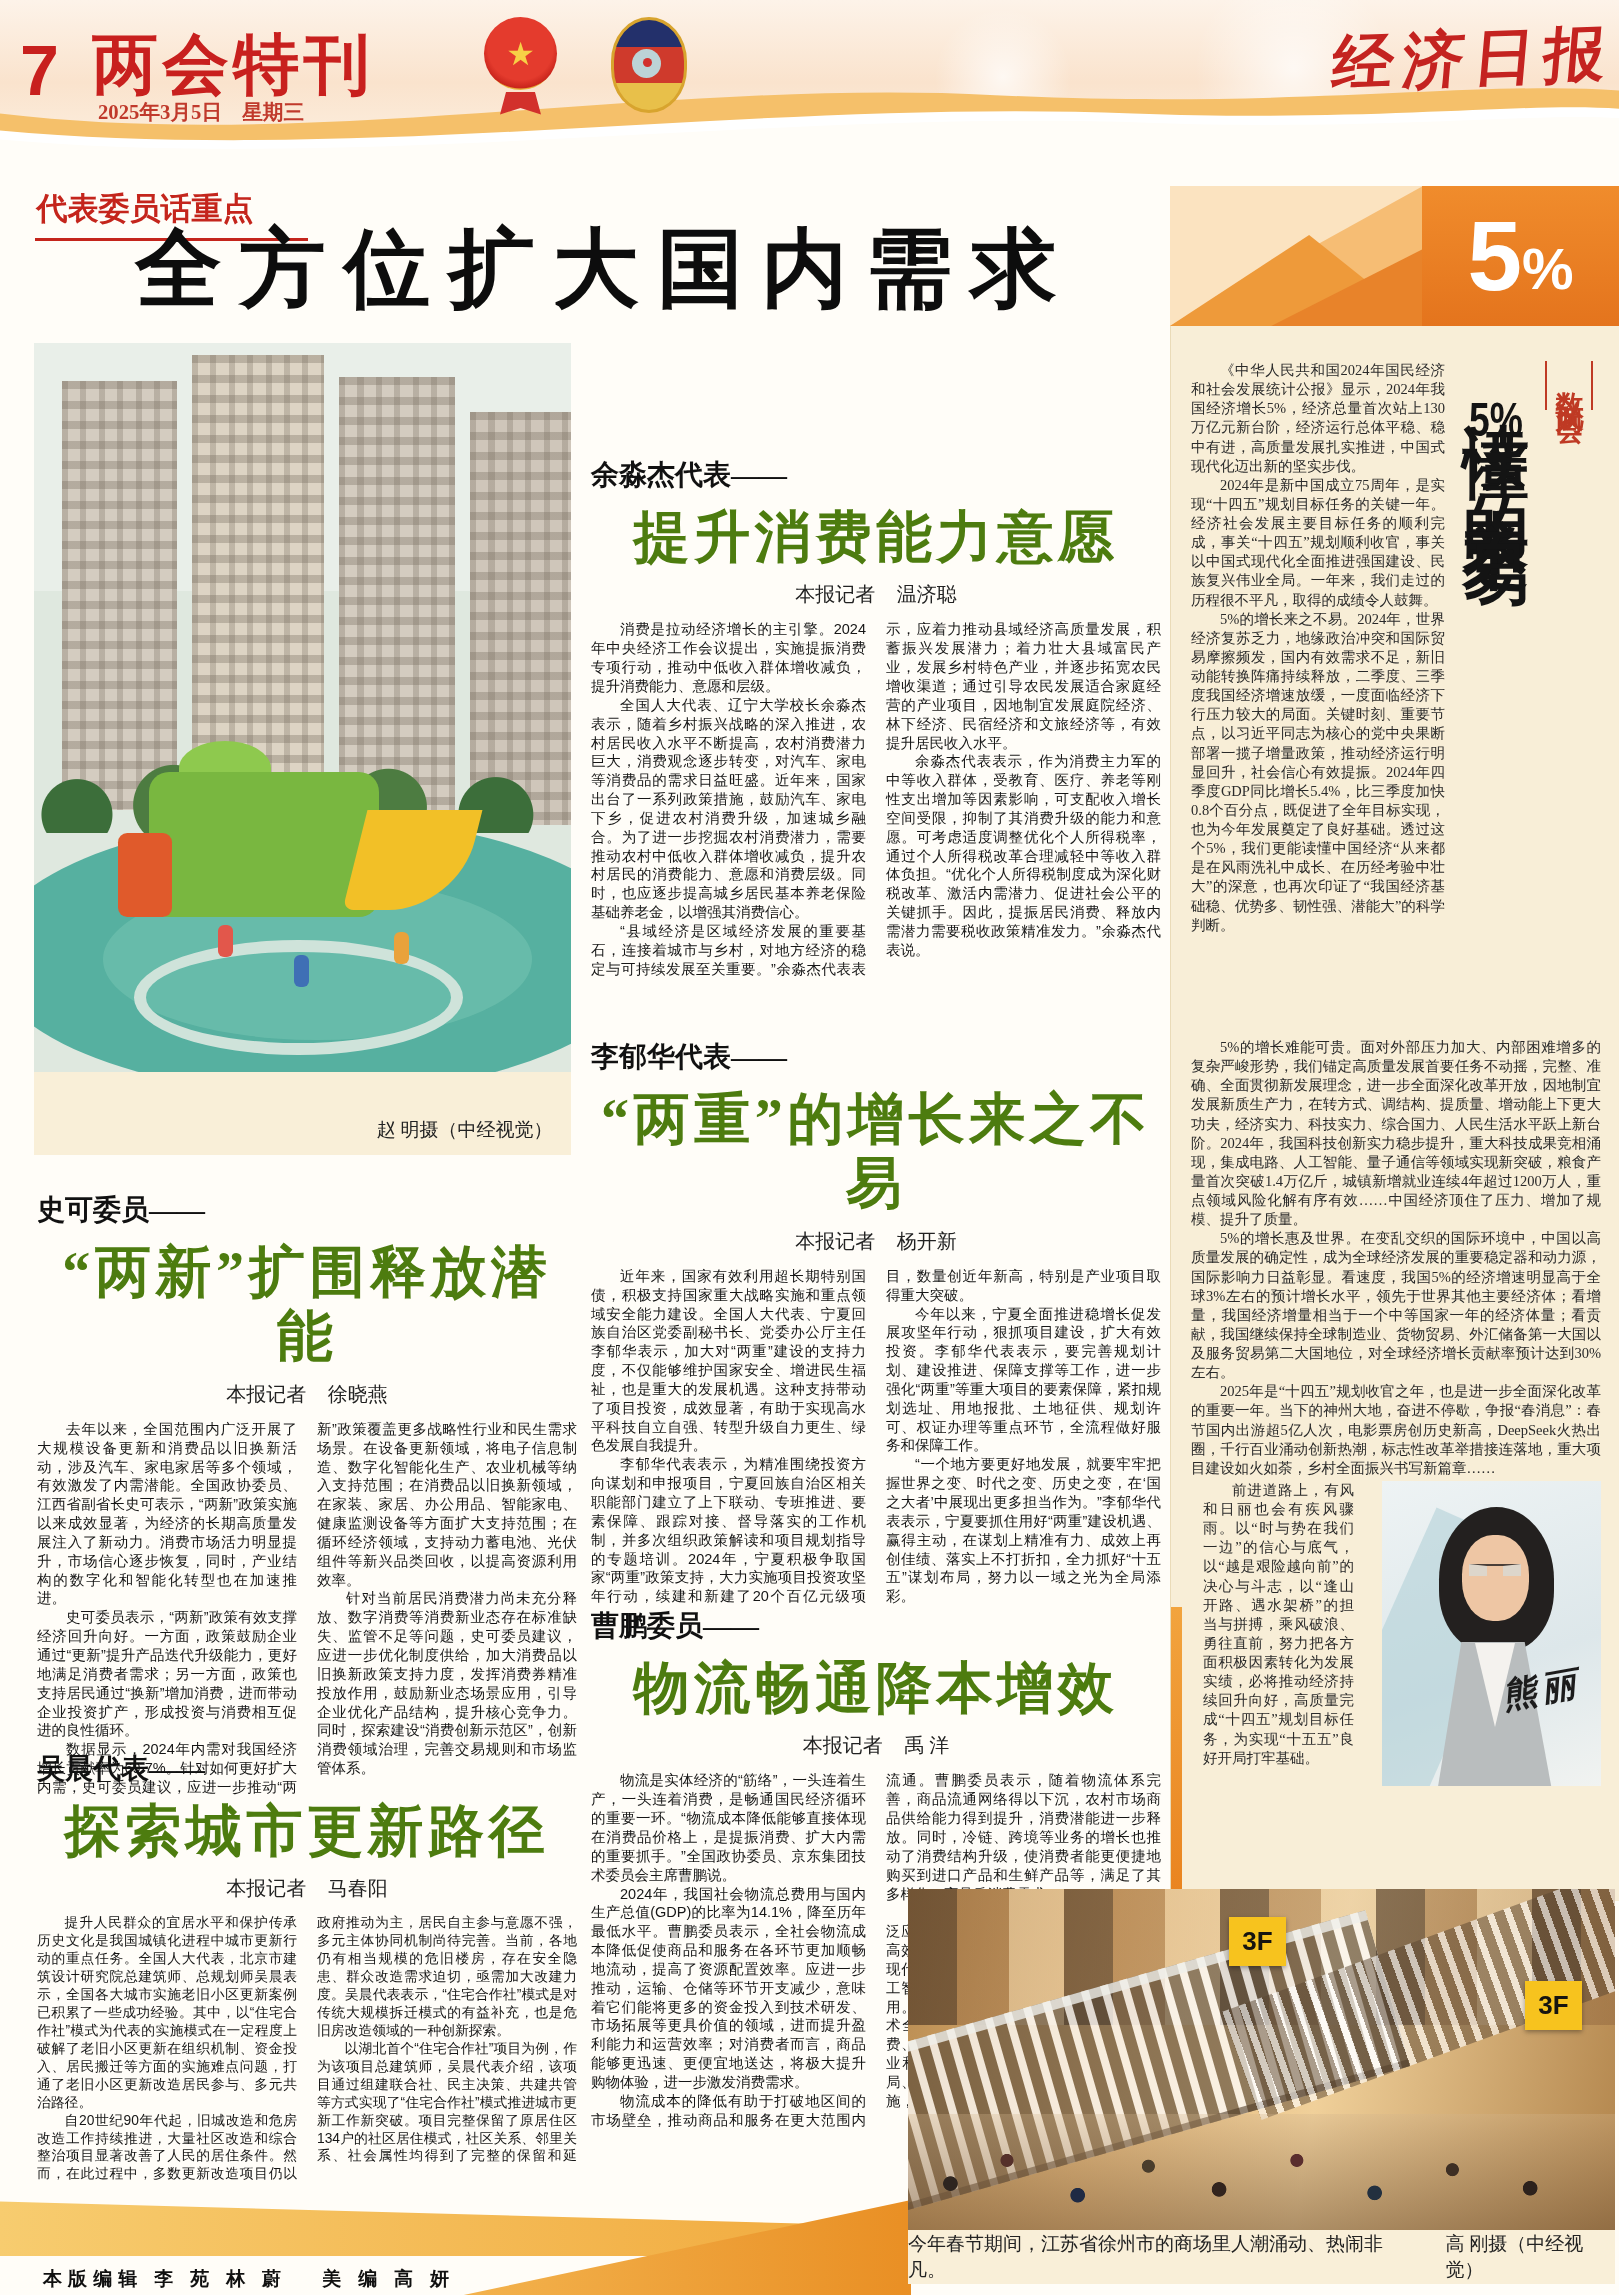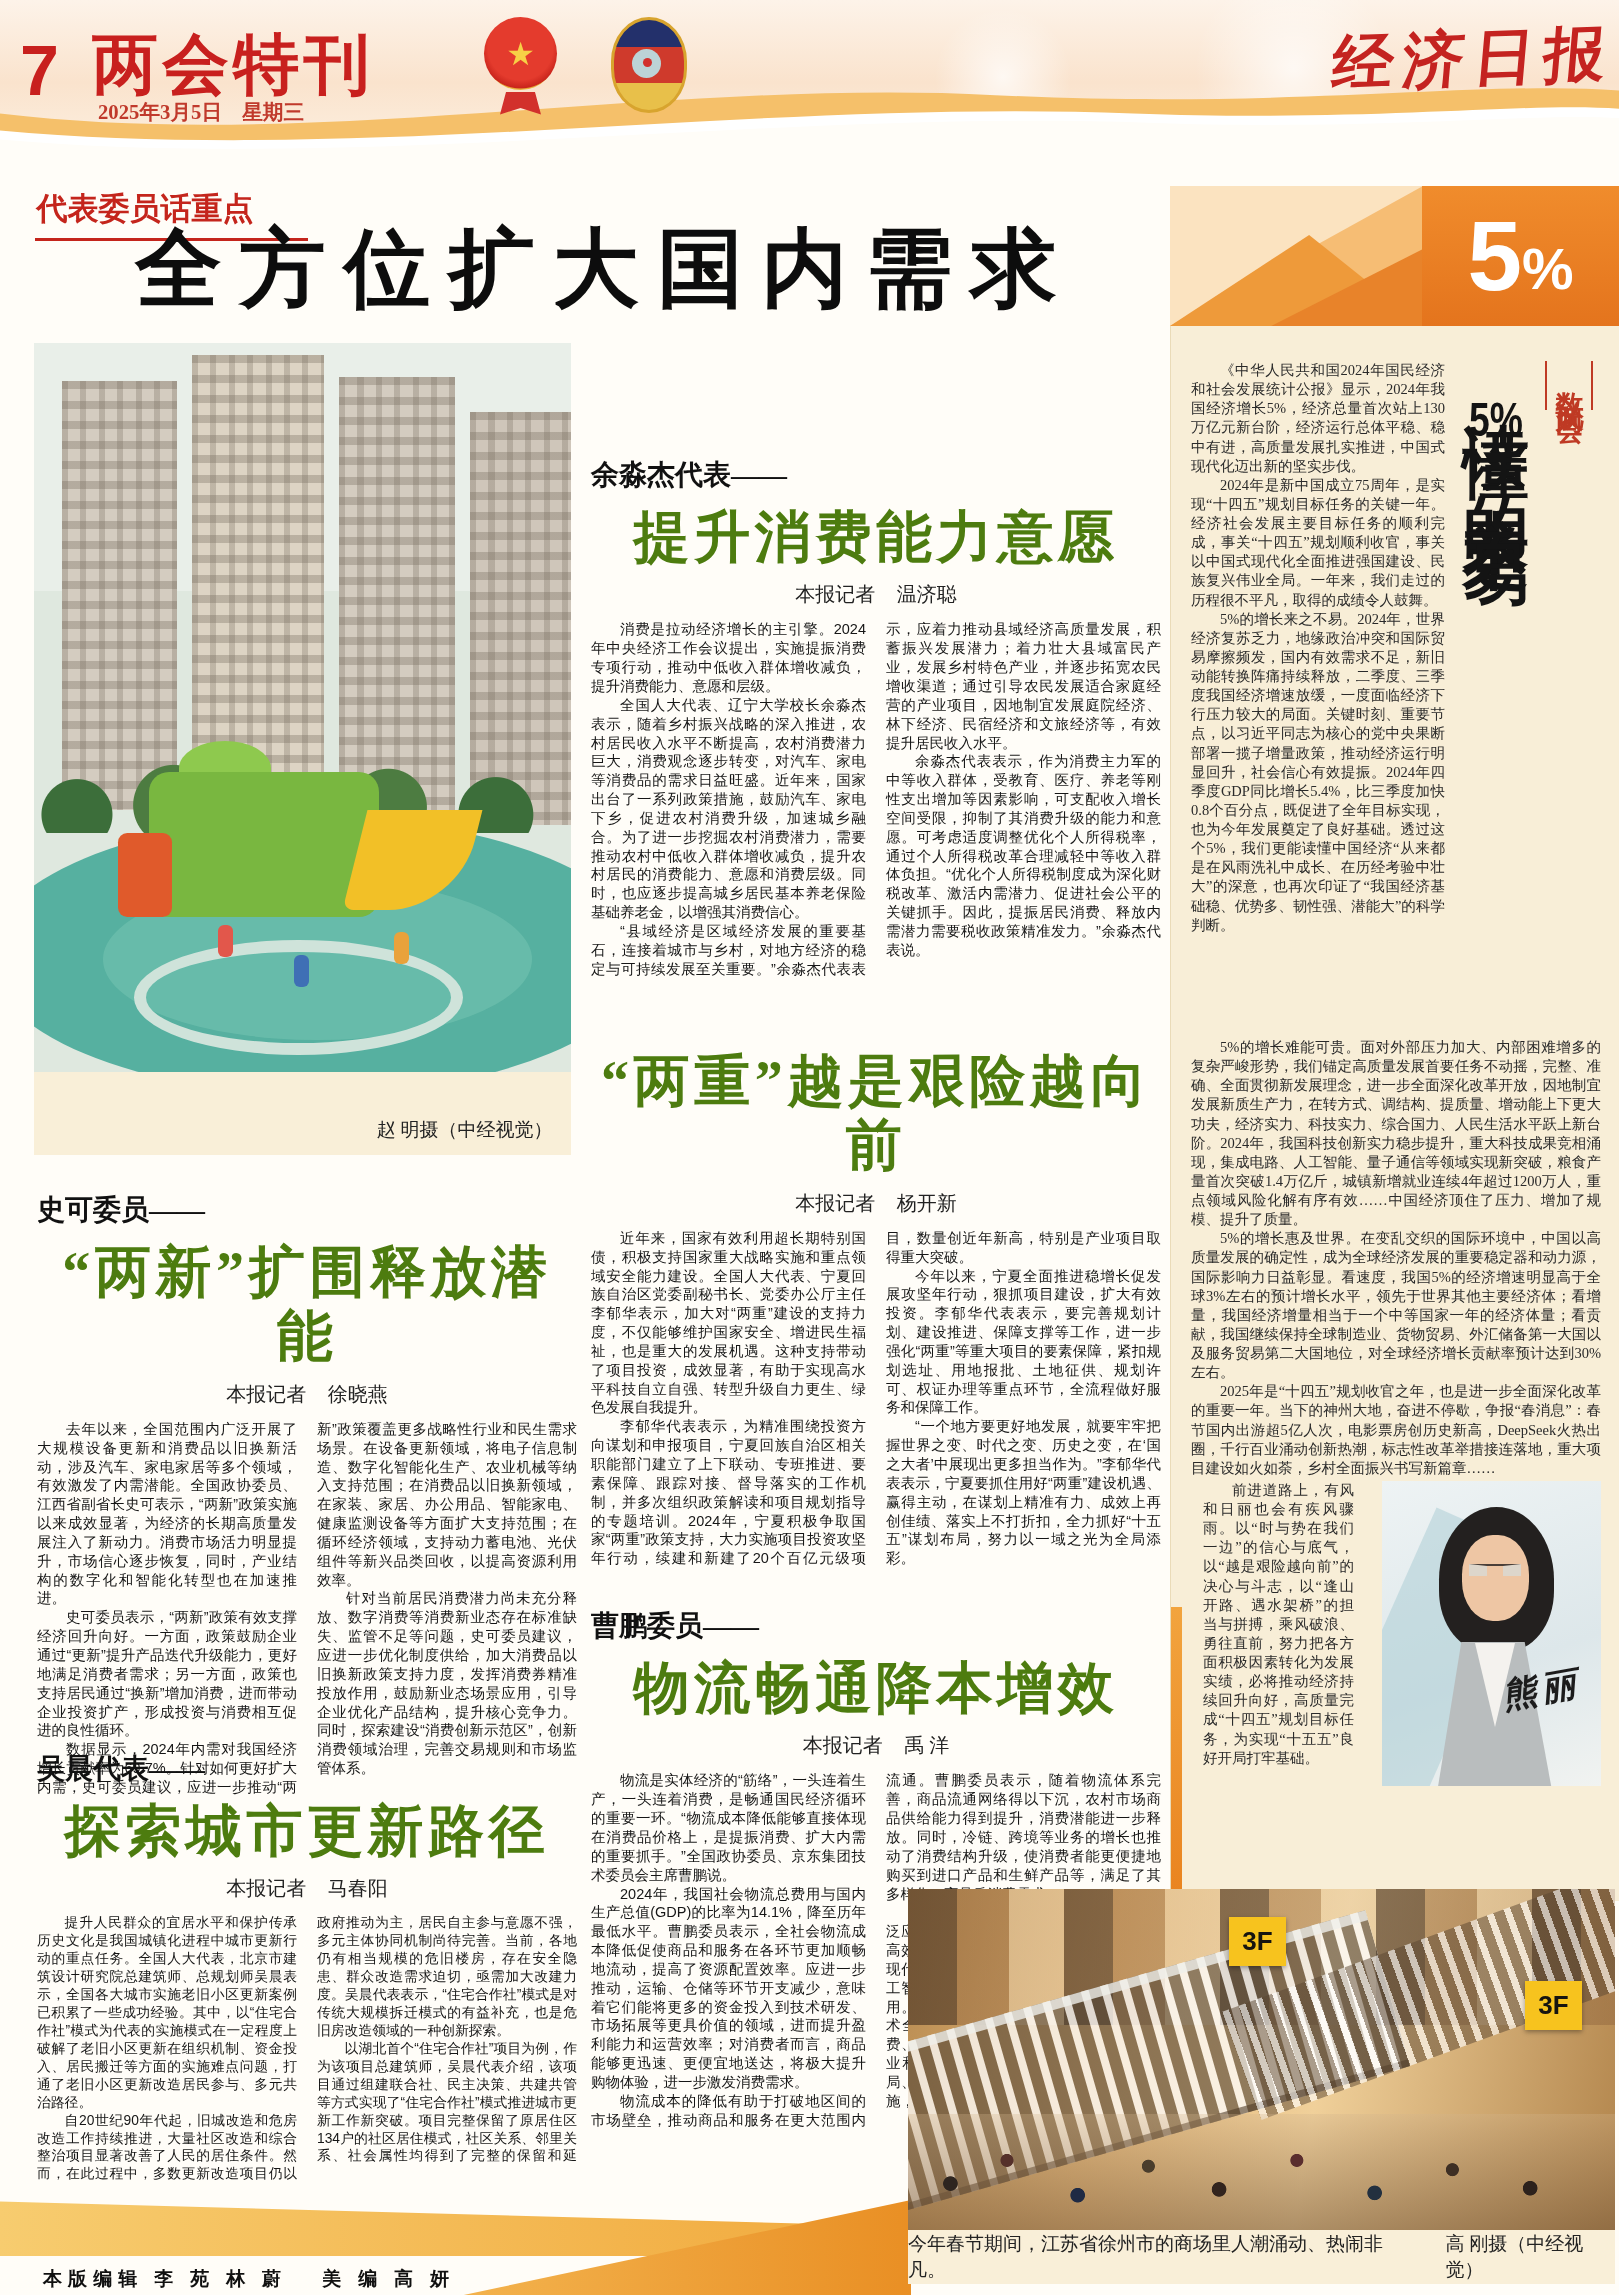--- a/index.html
+++ b/index.html
@@ -261,21 +261,22 @@
     <p class="byline"><span>本报记者</span><span class="nm">温济聪</span></p>
     <div class="abody">
       <p>消费是拉动经济增长的主引擎。2024年中央经济工作会议提出，实施提振消费专项行动，推动中低收入群体增收减负，提升消费能力、意愿和层级。</p>
       <p>全国人大代表、辽宁大学校长余淼杰表示，随着乡村振兴战略的深入推进，农村居民收入水平不断提高，农村消费潜力巨大，消费观念逐步转变，对汽车、家电等消费品的需求日益旺盛。近年来，国家出台了一系列政策措施，鼓励汽车、家电下乡，促进农村消费升级，加速城乡融合。为了进一步挖掘农村消费潜力，需要推动农村中低收入群体增收减负，提升农村居民的消费能力、意愿和消费层级。同时，也应逐步提高城乡居民基本养老保险基础养老金，以增强其消费信心。</p>
       <p>“县域经济是区域经济发展的重要基石，连接着城市与乡村，对地方经济的稳定与可持续发展至关重要。”余淼杰代表表示，应着力推动县域经济高质量发展，积蓄振兴发展潜力；着力壮大县域富民产业，发展乡村特色产业，并逐步拓宽农民增收渠道；通过引导农民发展适合家庭经营的产业项目，因地制宜发展庭院经济、林下经济、民宿经济和文旅经济等，有效提升居民收入水平。</p>
       <p>余淼杰代表表示，作为消费主力军的中等收入群体，受教育、医疗、养老等刚性支出增加等因素影响，可支配收入增长空间受限，抑制了其消费升级的能力和意愿。可考虑适度调整优化个人所得税率，通过个人所得税改革合理减轻中等收入群体负担。“优化个人所得税制度成为深化财税改革、激活内需潜力、促进社会公平的关键抓手。因此，提振居民消费、释放内需潜力需要税收政策精准发力。”余淼杰代表说。</p>
     </div>
   </article>
 
   <article class="art a-li">
-    <h2 class="atitle">“两重”越是艰险越向前</h2>
+    <p class="kicker">李郁华代表——</p>
+    <h2 class="atitle">“两重”的增长来之不易</h2>
     <p class="byline"><span>本报记者</span><span class="nm">杨开新</span></p>
     <div class="abody">
       <p>近年来，国家有效利用超长期特别国债，积极支持国家重大战略实施和重点领域安全能力建设。全国人大代表、宁夏回族自治区党委副秘书长、党委办公厅主任李郁华表示，加大对“两重”建设的支持力度，不仅能够维护国家安全、增进民生福祉，也是重大的发展机遇。这种支持带动了项目投资，成效显著，有助于实现高水平科技自立自强、转型升级自力更生、绿色发展自我提升。</p>
       <p>李郁华代表表示，为精准围绕投资方向谋划和申报项目，宁夏回族自治区相关职能部门建立了上下联动、专班推进、要素保障、跟踪对接、督导落实的工作机制，并多次组织政策解读和项目规划指导的专题培训。2024年，宁夏积极争取国家“两重”政策支持，大力实施项目投资攻坚年行动，续建和新建了20个百亿元级项目，数量创近年新高，特别是产业项目取得重大突破。</p>
       <p>今年以来，宁夏全面推进稳增长促发展攻坚年行动，狠抓项目建设，扩大有效投资。李郁华代表表示，要完善规划计划、建设推进、保障支撑等工作，进一步强化“两重”等重大项目的要素保障，紧扣规划选址、用地报批、土地征供、规划许可、权证办理等重点环节，全流程做好服务和保障工作。</p>
       <p>“一个地方要更好地发展，就要牢牢把握世界之变、时代之变、历史之变，在‘国之大者’中展现出更多担当作为。”李郁华代表表示，宁夏要抓住用好“两重”建设机遇、赢得主动，在谋划上精准有力、成效上再创佳绩、落实上不打折扣，全力抓好“十五五”谋划布局，努力以一域之光为全局添彩。</p>
     </div>
   </article>
 
   <article class="art a-cao">

